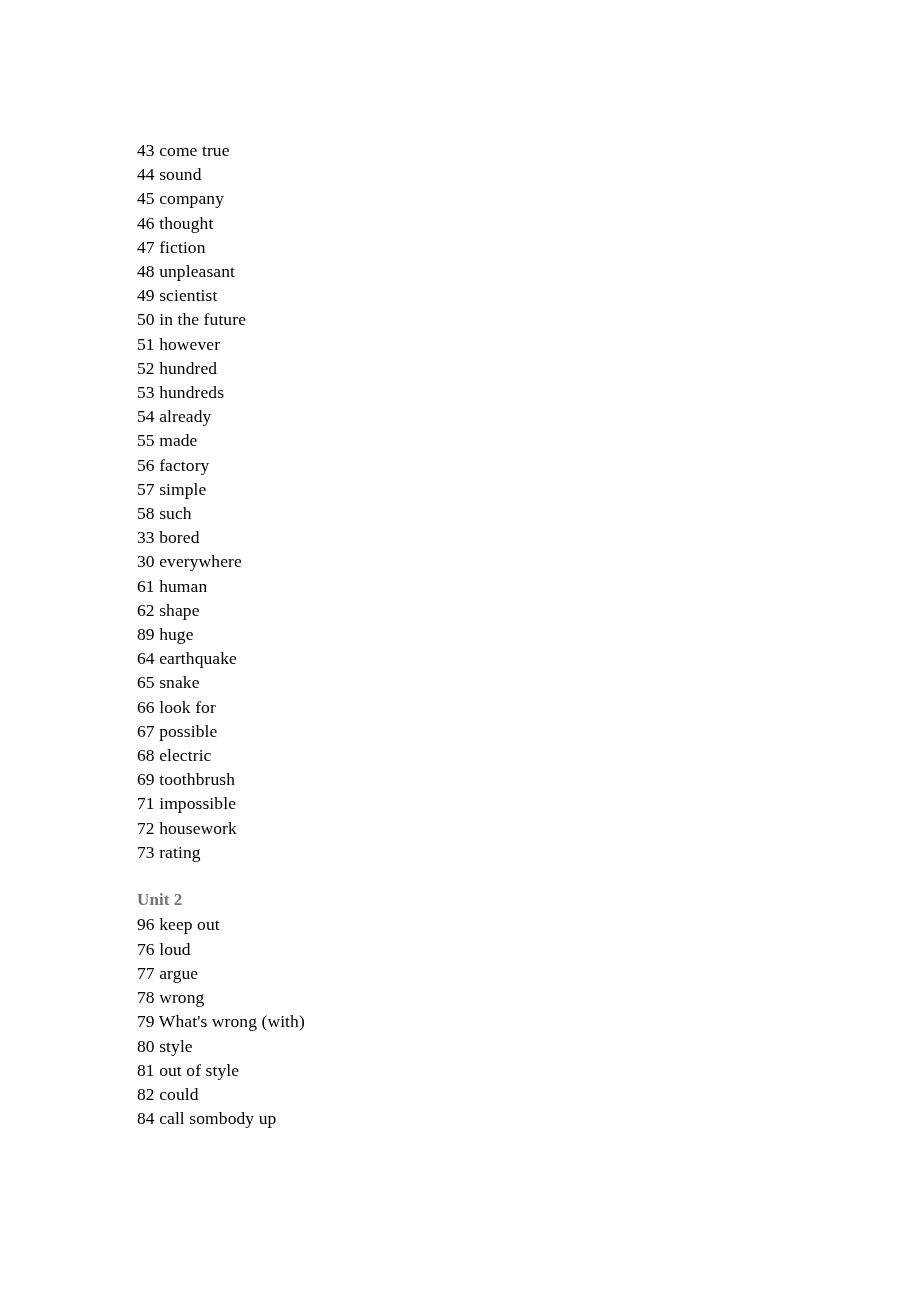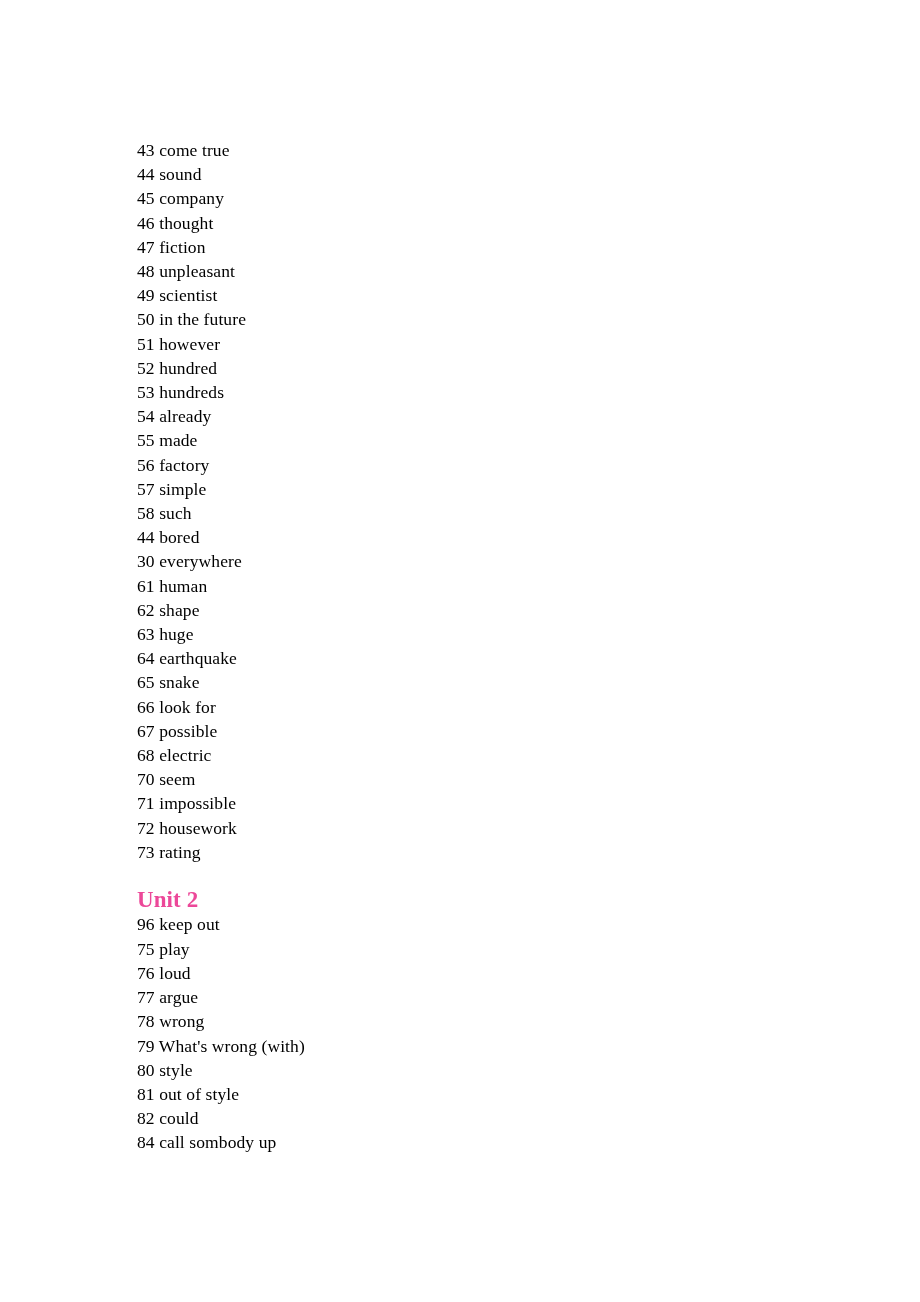--- a/index.html
+++ b/index.html
@@ -29,26 +29,26 @@
     width: 640px;
   }
   .word-line {
     font-size: 17.5px;
     line-height: 24.2px;
     white-space: pre;
     letter-spacing: 0.1px;
     color: #000000;
   }
   .unit-heading {
-    font-size: 23px;
+    font-size: 17px;
     line-height: 24.2px;
     font-weight: bold;
     white-space: pre;
     letter-spacing: 0.1px;
-    color: #ec4899;
+    color: #737373;
   }
   .blank-line {
     height: 24.2px;
     line-height: 24.2px;
     font-size: 17.5px;
   }
 </style>
 </head>
 <body>
 
@@ -66,44 +66,43 @@
           <div class="word-line">49 scientist</div>
           <div class="word-line">50 in the future</div>
           <div class="word-line">51 however</div>
           <div class="word-line">52 hundred</div>
           <div class="word-line">53 hundreds</div>
           <div class="word-line">54 already</div>
           <div class="word-line">55 made</div>
           <div class="word-line">56 factory</div>
           <div class="word-line">57 simple</div>
           <div class="word-line">58 such</div>
-          <div class="word-line">44 bored</div>
+          <div class="word-line">33 bored</div>
           <div class="word-line">30 everywhere</div>
           <div class="word-line">61 human</div>
           <div class="word-line">62 shape</div>
-          <div class="word-line">63 huge</div>
+          <div class="word-line">89 huge</div>
           <div class="word-line">64 earthquake</div>
           <div class="word-line">65 snake</div>
           <div class="word-line">66 look for</div>
           <div class="word-line">67 possible</div>
           <div class="word-line">68 electric</div>
-          <div class="word-line">70 seem</div>
+          <div class="word-line">69 toothbrush</div>
           <div class="word-line">71 impossible</div>
           <div class="word-line">72 housework</div>
           <div class="word-line">73 rating</div>
         </div>
     </div>
 
     <div class="blank-line">&nbsp;</div>
 
     <div class="section">
       <div class="unit-heading">Unit 2</div>
       <div id="list-part-two">
           <div class="word-line">96 keep out</div>
-          <div class="word-line">75 play</div>
           <div class="word-line">76 loud</div>
           <div class="word-line">77 argue</div>
           <div class="word-line">78 wrong</div>
           <div class="word-line">79 What's wrong (with)</div>
           <div class="word-line">80 style</div>
           <div class="word-line">81 out of style</div>
           <div class="word-line">82 could</div>
           <div class="word-line">84 call sombody up</div>
         </div>
     </div>

